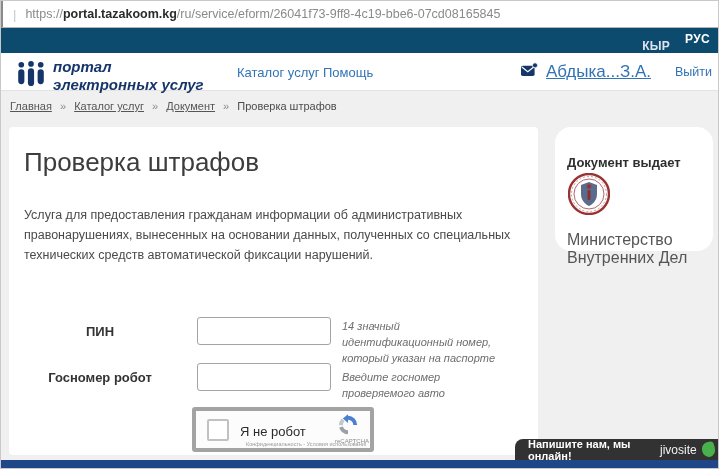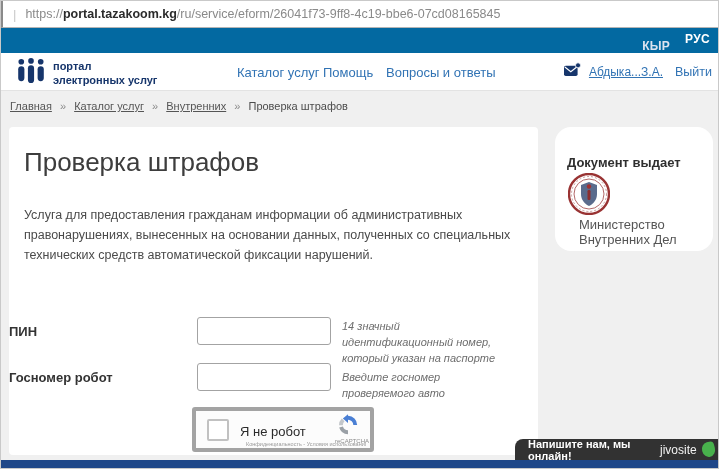--- a/index.html
+++ b/index.html
@@ -13,52 +13,52 @@
   .urlbar {
     position:absolute; top:0; left:0; right:0; height:27px; background:#fff;
     border-bottom:1px solid #b5b5b5; border-left:2px solid #8a8a8a;
     display:flex; align-items:center; font-size:12.5px; white-space:nowrap;
   }
   .url-sep { color:#c9c9c9; margin:0 9px 0 10px; font-size:13px; }
   .url-prefix, .url-path { color:#8a8a8a; }
   .url-domain { color:#2b2b2b; font-weight:700; }
   
   .topbar {
-    position:absolute; top:27px; left:0; right:0; height:35px; background:#0369a1;
+    position:absolute; top:27px; left:0; right:0; height:35px; background:#0c4a6e;
     display:flex; justify-content:flex-end; align-items:center; padding-right:8px;
   }
   .lang { color:#dde3ef; font-size:12px; font-weight:700; margin-left:15px;
           letter-spacing:.3px; cursor:pointer; }
   .lang.active { color:#ffffff; border-bottom:2px solid #f97316; padding-bottom:12px; }
   
   .header {
     position:absolute; top:52px; left:0; right:0; height:38px; background:#fff;
     border-bottom:1px solid #e3e3e3;
   }
   .logo { position:absolute; left:15px; top:5px; display:flex; align-items:center; }
-  .logo-text { margin-left:7px; font-size:11px; font-weight:700; color:#16356b; line-height:1.2; }
+  .logo-text { margin-left:7px; font-size:15px; font-weight:700; color:#16356b; line-height:1.2;font-style:italic; }
   .nav-link { position:absolute; top:12px; font-size:13px; color:#3173b4; cursor:pointer; }
   .nav-1 { left:236px; } .nav-2 { left:322px; } .nav-3 { left:385px; }
   .userbox { position:absolute; right:6px; top:9px; display:flex; align-items:center; }
-  .user-name { font-size:12px; color:#3173b4; text-decoration:underline; margin-left:8px; cursor:pointer; }
-  .logout { font-size:12.5px; color:#3173b4; margin-left:12px; cursor:pointer; }
+  .user-name { font-size:17px; color:#3173b4; text-decoration:underline; margin-left:8px; cursor:pointer; }
+  .logout { font-size:12.5px; color:#3173b4; margin-left:24px; cursor:pointer; }
   
   .breadcrumb { position:absolute; top:99px; left:9px; font-size:11px; color:#555; }
   .bc-link { text-decoration:underline; color:#555; cursor:pointer; }
   .bc-sep { color:#8a8a8a; margin:0 5px; }
   .bc-current { color:#4c4c4c; }
   
   .card-main {
     position:absolute; left:8px; top:126px; width:529px; height:328px;
     background:#fff; border-radius:4px;
   }
   .page-title { position:absolute; left:15px; top:20px; font-size:26px; font-weight:500; color:#3d3d3d; }
   .page-desc  { position:absolute; left:15px; top:78px; width:488px; font-size:12.5px;
                 color:#4a4a4a; line-height:1.6; }
-  .field-label { position:absolute; left:0; width:182px; text-align:left; font-size:13px;
+  .field-label { position:absolute; left:0; width:182px; text-align:center; font-size:13px;
                  font-weight:700; color:#333; }
   .label-1 { top:197px; } .label-2 { top:243px; }
   .text-input { position:absolute; left:188px; width:134px; height:28px; border:1px solid #a3a3a3;
                 border-radius:3px; background:#fff; font-size:13px; padding:0 6px;
                 font-family:"Liberation Sans",sans-serif; }
   .input-1 { top:190px; } .input-2 { top:236px; }
   .field-hint { position:absolute; left:333px; width:162px; font-size:11px; font-style:italic;
                 color:#6d6d6d; line-height:1.45; }
   .hint-1 { top:192px; } .hint-2 { top:243px; }
   
@@ -73,21 +73,21 @@
   .captcha-brand { font-size:6px; color:#8b8b8b; display:block; margin-top:-2px; }
   .captcha-links { position:absolute; bottom:1px; left:50px; right:4px; font-size:5.5px;
                    color:#9a9a9a; text-align:center; white-space:nowrap; overflow:hidden; }
   
   .card-side {
     position:absolute; left:554px; top:126px; width:158px; height:124px;
     background:#fff; border-radius:16px;
   }
   .side-title { position:absolute; left:12px; top:28px; font-size:13px; font-weight:700; color:#2f2f2f; }
   .emblem { position:absolute; left:13px; top:46px; }
-  .side-issuer { position:absolute; left:12px; top:90px; font-size:13px; color:#555;margin-left:12px; }
+  .side-issuer { position:absolute; left:12px; top:104px; font-size:16px; color:#555; }
   
   .chatbar {
     position:absolute; right:0; bottom:8px; width:203px; height:21px; background:#323232;
     border-radius:8px 0 0 0; display:flex; align-items:center; cursor:pointer;
   }
   .chat-msg { color:#fff; font-size:11px; font-weight:700; margin-left:13px; }
   .chat-brand { color:#f2f2f2; font-size:12px; margin-left:auto; }
   .chat-leaf { width:15px; height:15px; background:#48b14c; border-radius:50% 4px 50% 50%;
                margin:0 3px 0 5px; transform:rotate(-14deg); }
   .footer { position:absolute; bottom:0; left:0; right:0; height:8px; background:#1f4788; }
@@ -119,40 +119,39 @@
           <rect x="24.5" y="9" width="7" height="17" rx="3.5" fill="#16356b"></rect>
         </svg>
       </span>
       <span class="logo-text">
         <span>портал</span><br>
         <span>электронных услуг</span>
       </span>
     </div>
     <span class="nav-link nav-1">Каталог услуг</span>
     <span class="nav-link nav-2">Помощь</span>
-    <span class="nav-link nav-3">Вопросы и ответы</span>
     <div class="userbox">
       <span>
         <svg width="17" height="16" viewBox="0 0 20 18">
           <rect x="0" y="4" width="16" height="12" rx="2" fill="#16356b"></rect>
           <path d="M1 5.5 l7 5.5 7-5.5" stroke="#ffffff" stroke-width="1.3" fill="none"></path>
           <circle cx="16.5" cy="3.5" r="3" fill="#16356b" stroke="#ffffff" stroke-width="1"></circle>
         </svg>
       </span>
       <span class="user-name">Абдыка...З.А.</span>
       <span class="logout">Выйти</span>
     </div>
   </div>
 
   <div class="breadcrumb">
     <span class="bc-link">Главная</span>
     <span class="bc-sep">»</span>
     <span class="bc-link">Каталог услуг</span>
     <span class="bc-sep">»</span>
-    <span class="bc-link">Внутренних</span>
+    <span class="bc-link">Документ</span>
     <span class="bc-sep">»</span>
     <span class="bc-current">Проверка штрафов</span>
   </div>
 
   <div class="card-main">
     <div class="page-title">Проверка штрафов</div>
     <div class="page-desc">Услуга для предоставления гражданам информации об административных правонарушениях, вынесенных на основании данных, полученных со специальных технических средств автоматической фиксации нарушений.</div>
 
     <div class="field-label label-1">ПИН</div>
     <input class="text-input input-1" type="text" value="" style="">

